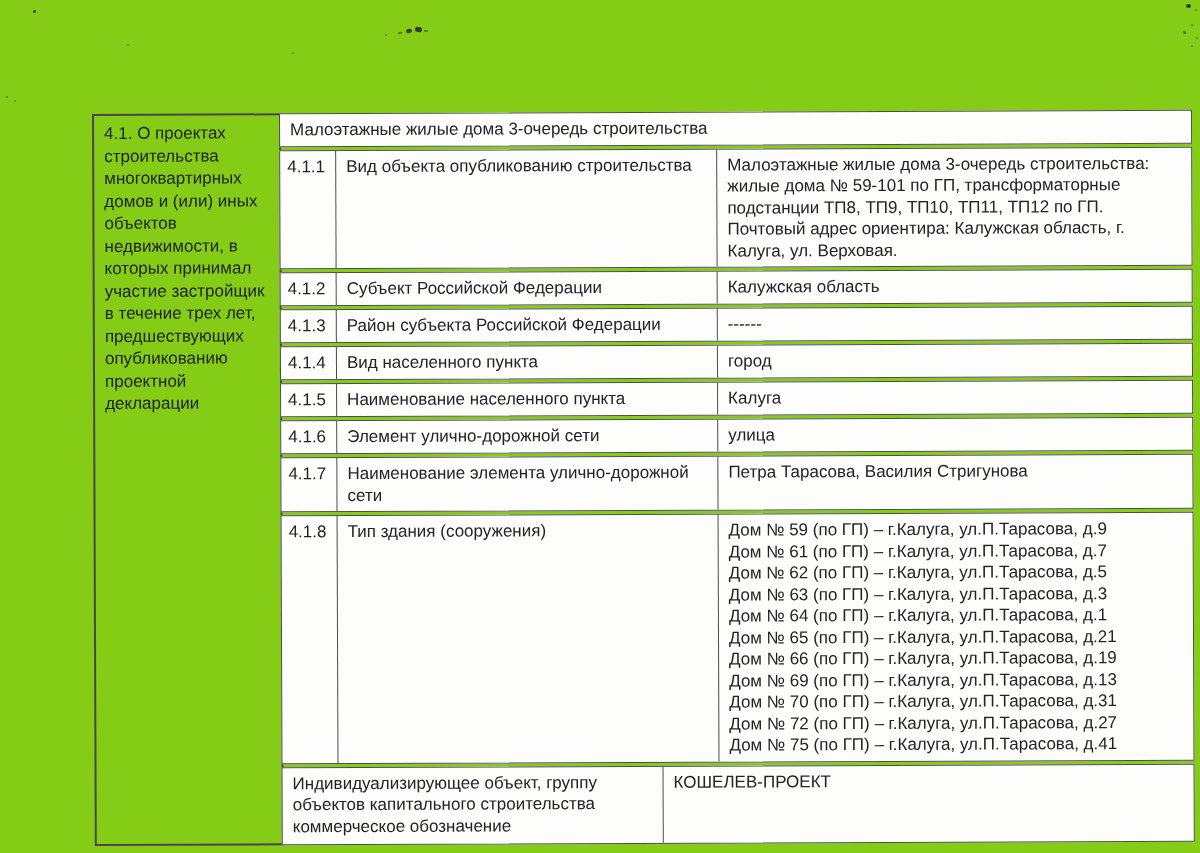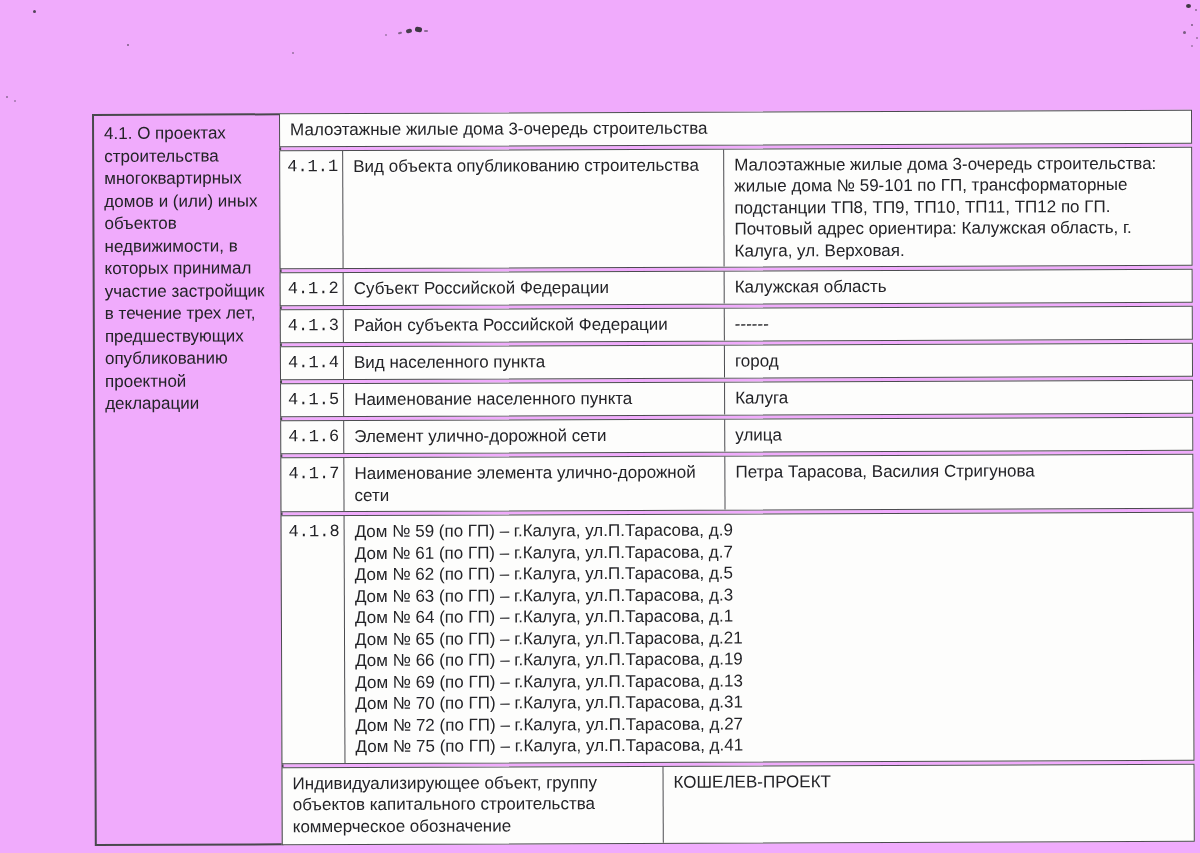--- a/index.html
+++ b/index.html
@@ -4,21 +4,21 @@
 <style>
   html, body {
     margin: 0;
     padding: 0;
     background: #ffffff;
   }
   .page {
     position: relative;
     width: 1200px;
     height: 853px;
-    background: #f0abfc;
+    background: #84cc16;
     overflow: hidden;
     font-family: "Liberation Sans", "DejaVu Sans", sans-serif;
     color: #232327;
   }
   
   .doc {
     position: absolute;
     left: 92px;
     top: 114px;
     width: 1100px;
@@ -54,21 +54,20 @@
     font-size: 17px;
     line-height: 21.5px;
     padding: 5px 10px;
   }
   .cell.full { flex: 1; }
   .cell.num {
     flex: 0 0 56px;
     padding-left: 7px;
     padding-right: 4px;
     border-right: 1.6px solid #4c4c50;
-    font-family: Liberation Mono, monospace;
   }
   .cell.label {
     flex: 0 0 381px;
     border-right: 1.6px solid #4c4c50;
   }
   .cell.value {
     flex: 1;
     white-space: pre-line;
   }
   .row.header-row { min-height: 32px; }
@@ -154,20 +153,21 @@
       </div>
 
       <div class="row r-small">
         <div class="cell num">4.1.7</div>
         <div class="cell label">Наименование элемента улично-дорожной сети</div>
         <div class="cell value">Петра Тарасова, Василия Стригунова</div>
       </div>
 
       <div class="row r-list">
         <div class="cell num">4.1.8</div>
+        <div class="cell label">Тип здания (сооружения)</div>
         <div class="cell value">Дом № 59 (по ГП) – г.Калуга, ул.П.Тарасова, д.9
 Дом № 61 (по ГП) – г.Калуга, ул.П.Тарасова, д.7
 Дом № 62 (по ГП) – г.Калуга, ул.П.Тарасова, д.5
 Дом № 63 (по ГП) – г.Калуга, ул.П.Тарасова, д.3
 Дом № 64 (по ГП) – г.Калуга, ул.П.Тарасова, д.1
 Дом № 65 (по ГП) – г.Калуга, ул.П.Тарасова, д.21
 Дом № 66 (по ГП) – г.Калуга, ул.П.Тарасова, д.19
 Дом № 69 (по ГП) – г.Калуга, ул.П.Тарасова, д.13
 Дом № 70 (по ГП) – г.Калуга, ул.П.Тарасова, д.31
 Дом № 72 (по ГП) – г.Калуга, ул.П.Тарасова, д.27

